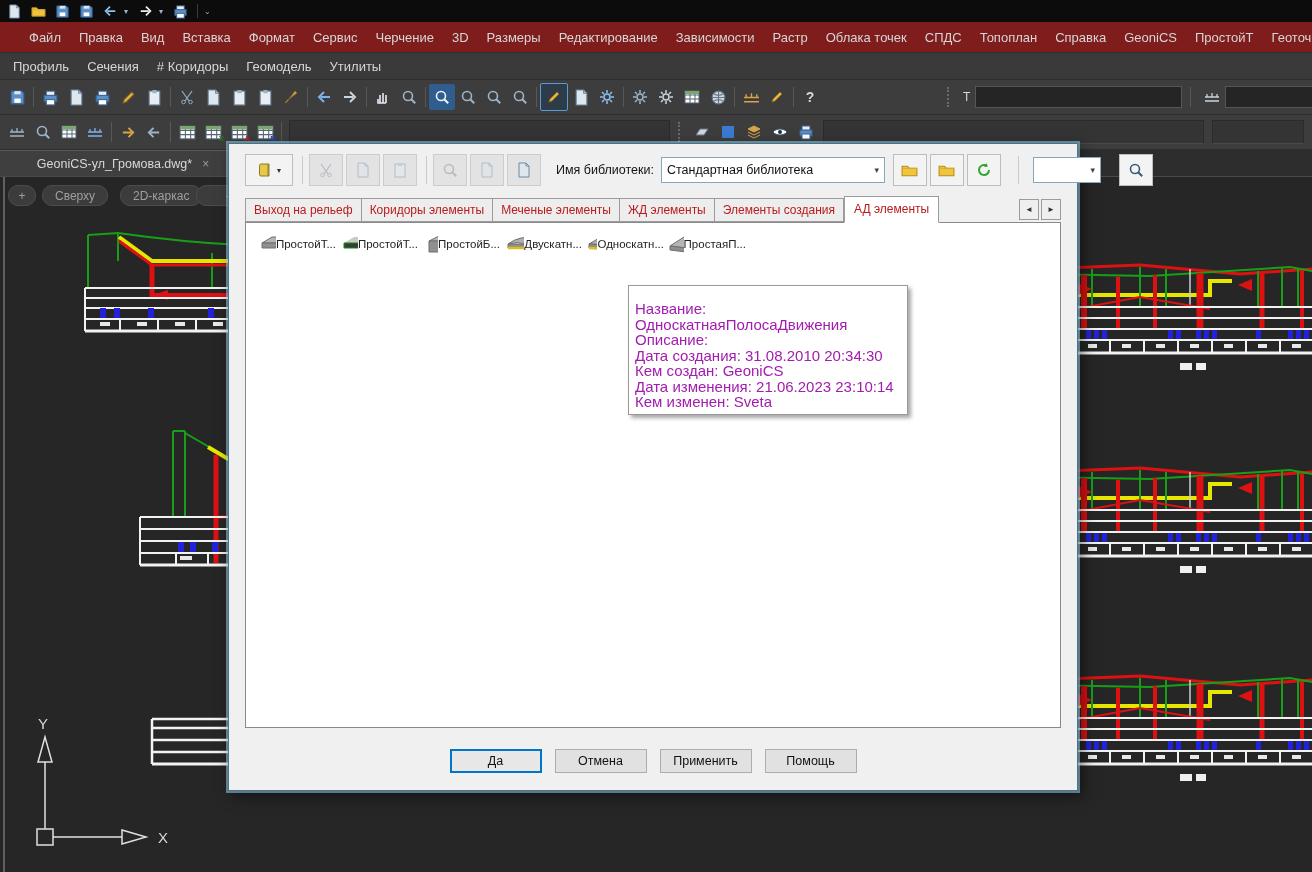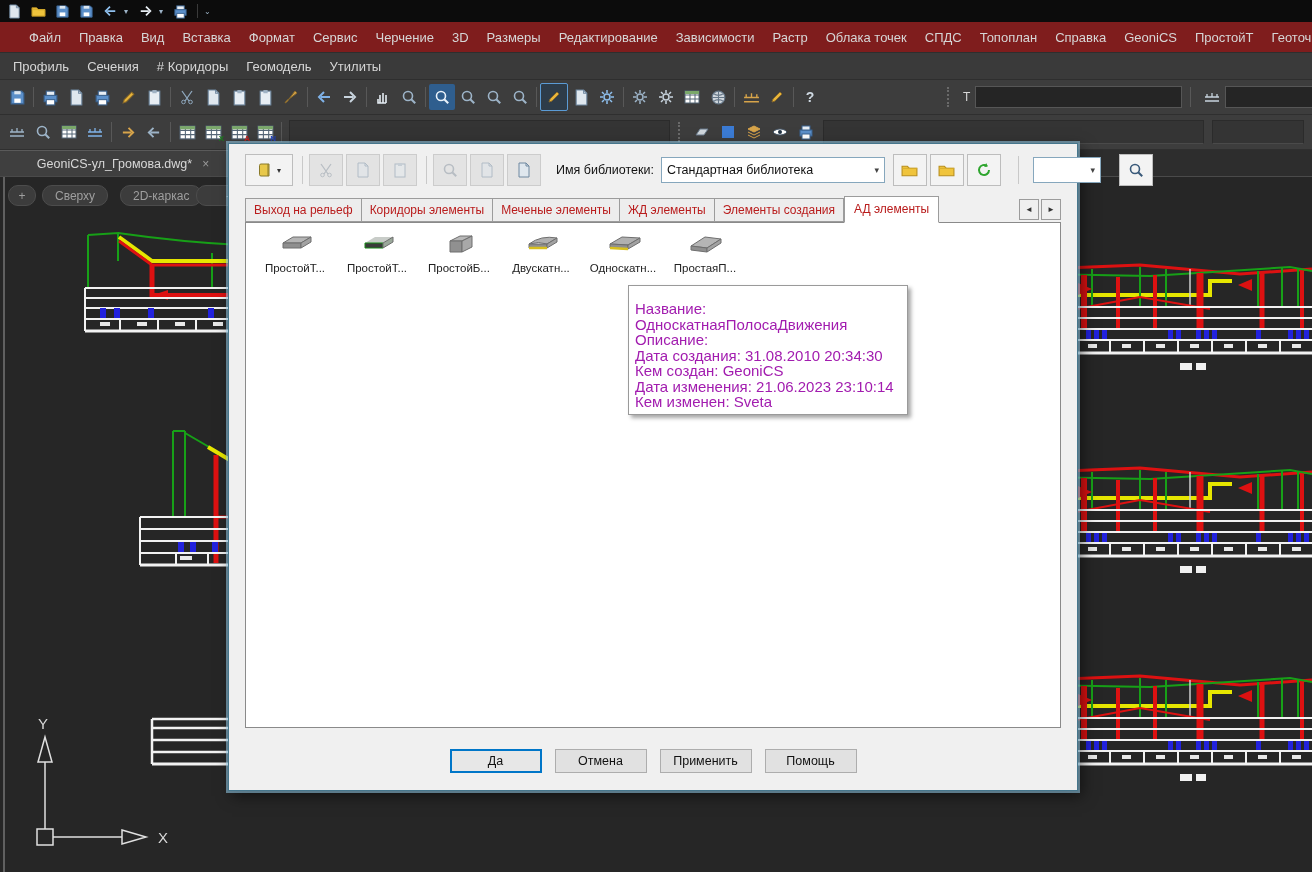--- a/index.html
+++ b/index.html
@@ -48,21 +48,21 @@
   .dcombo .car{color:#444;font-size:9px}
   .dcombo.small{width:56px}
   .tabsrow{display:flex;align-items:flex-end;padding:4px 16px 0;flex:none;position:relative;z-index:2}
   .tab{font-size:12px;color:#b91c1c;padding:4px 8px;background:#ededed;border:1px solid #9c9c9c;border-left-width:0;white-space:nowrap}
   .tab:first-child{border-left-width:1px}
   .tab.active{background:#fff;border-bottom:1px solid #fff;margin-bottom:-1px;padding:5px 9px 6px;border-left-width:1px;position:relative;z-index:3}
   .tabnav{margin-left:auto;display:flex;gap:2px;margin-bottom:2px}
   .tnav{width:18px;height:19px;background:#efefef;border:1px solid #9c9c9c;font-size:8px;color:#333;display:flex;align-items:center;justify-content:center}
   .content{position:relative;margin:0 16px;background:#fff;border:1px solid #8a8a8a;flex:1;overflow:hidden}
   .itemsrow{display:flex;padding:10px 4px 0 8px}
-  .item{width:82px;display:flex;flex-direction:column;align-items:center;flex:none}
+  .item{width:82px;display:flex;flex-direction:row;align-items:flex-start;flex:none}
   .item .lbl{font-size:11.5px;color:#222;margin-top:5px;white-space:nowrap}
   .tooltip{position:absolute;left:382px;top:62px;width:266px;background:#fff;border:1px solid #9a9a9a;box-shadow:3px 3px 4px rgba(0,0,0,.35);padding:15px 6px 4px;font-size:15px;color:#a21caf;line-height:15.5px;z-index:4}
   .dfooter{height:58px;display:flex;justify-content:center;align-items:center;gap:13px;flex:none;padding-top:4px}
   .btn{width:92px;height:24px;background:#e1e1e1;border:1px solid #adadad;font-size:12.5px;color:#111;display:flex;align-items:center;justify-content:center}
   .btn.default{border:2px solid #0076c8;background:#e7e7e7}
   .flipx{transform:scaleX(-1)}
 </style>
 </head>
 <body>
 

